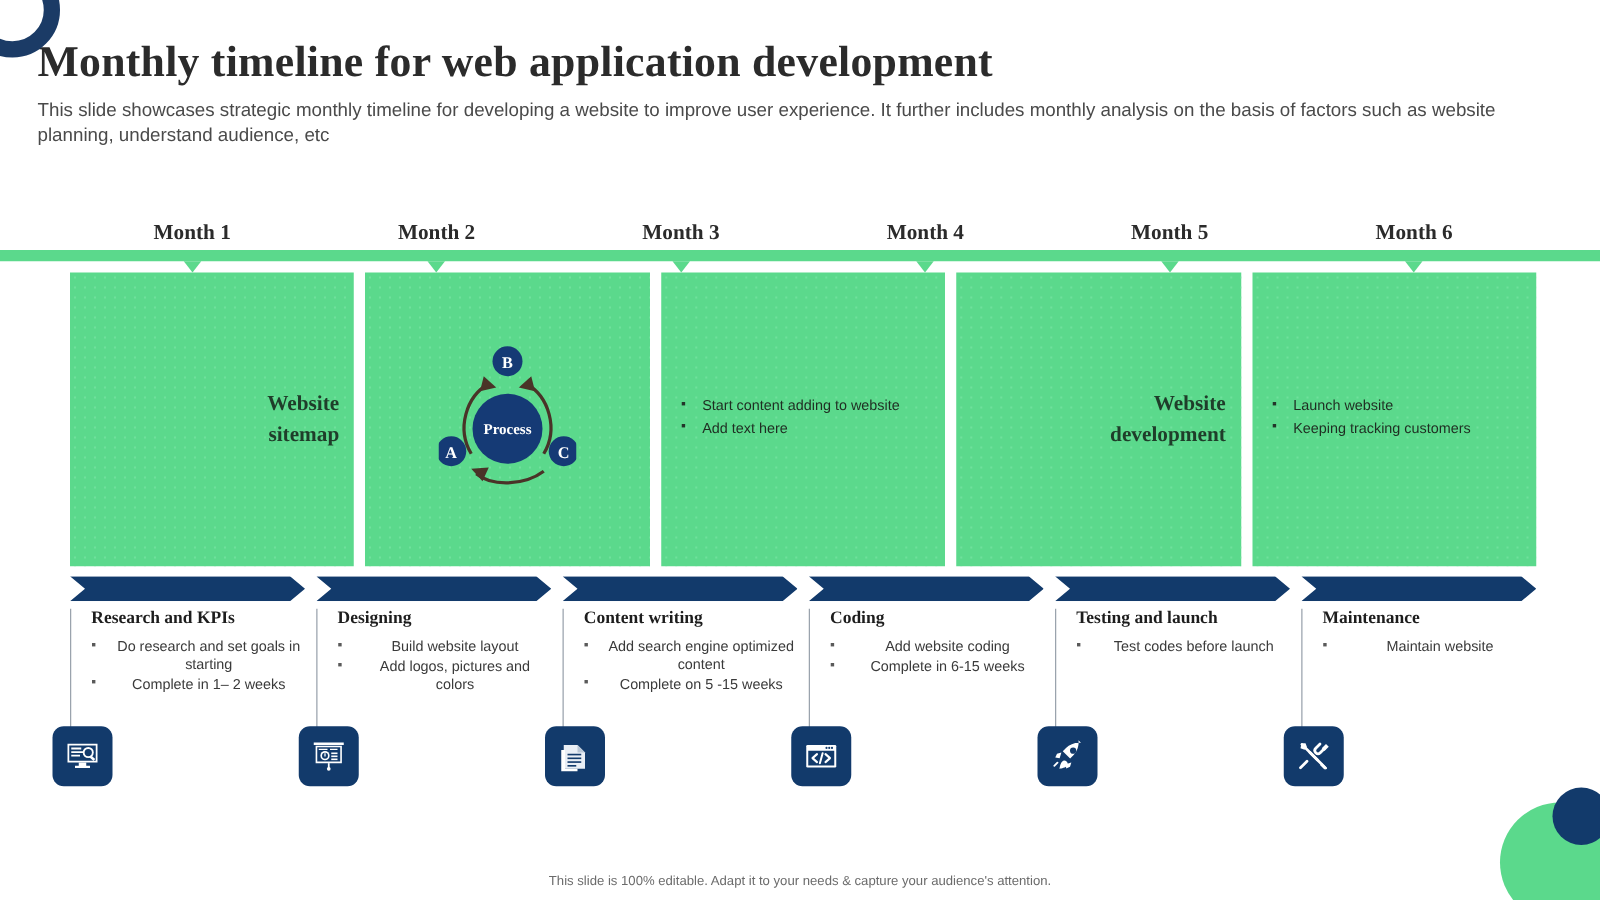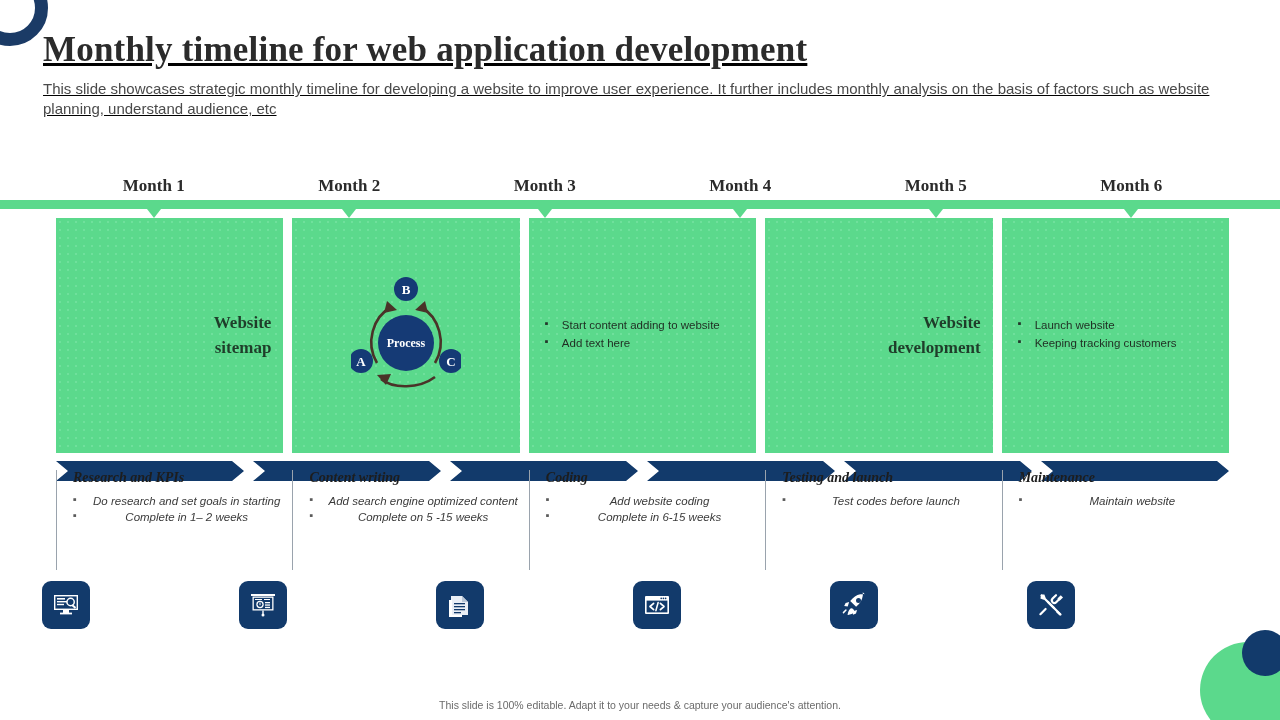--- a/index.html
+++ b/index.html
@@ -31,21 +31,21 @@
   .corner-navy {
     position: absolute;
     right: -8px; bottom: 44px;
     width: 46px; height: 46px;
     border-radius: 50%;
     background: #123a6b;
     z-index: 5;
   }
 
   
-  .header { position: absolute; left: 43px; top: 30px; right: 30px; text-decoration: underline; }
+  .header { position: absolute; left: 30px; top: 30px; right: 30px; }
   .title {
     font-family: "Liberation Serif", serif;
     font-weight: bold;
     font-size: 35px;
     color: #2b2b2b;
     letter-spacing: 0.2px;
     line-height: 1.12;
   }
   .subtitle {
     margin-top: 10px;
@@ -153,26 +153,25 @@
   .banner {
     flex: 1 1 0;
     height: 20px;
     background: #123a6b;
     clip-path: polygon(0 0, calc(100% - 12px) 0, 100% 50%, calc(100% - 12px) 100%, 0 100%, 12px 50%);
   }
 
   
   .details {
     position: absolute;
-    left: 56px; top: 470px;
+    left: 56px; top: 487px;
     width: 1173px; height: 100px;
     display: flex;
     gap: 9px;
     z-index: 3;
-    font-style: italic;
   }
   .detail {
     flex: 1 1 0;
     border-left: 1px solid #9aa3ad;
     padding-left: 16px;
   }
   .detail-title {
     font-family: "Liberation Serif", serif;
     font-weight: bold;
     font-size: 14px;
@@ -327,20 +326,27 @@
 
 <div class="details" id="details-row">
     <div class="detail">
       <div class="detail-title">Research and  KPIs</div>
       <ul class="detail-list">
         <li>Do research and set goals in starting</li>
         <li>Complete in 1– 2 weeks</li>
       </ul>
     </div>
     <div class="detail">
+      <div class="detail-title">Designing</div>
+      <ul class="detail-list">
+        <li>Build website layout</li>
+        <li>Add logos, pictures and colors</li>
+      </ul>
+    </div>
+    <div class="detail">
       <div class="detail-title">Content writing</div>
       <ul class="detail-list">
         <li>Add search engine optimized content</li>
         <li>Complete on 5 -15 weeks</li>
       </ul>
     </div>
     <div class="detail">
       <div class="detail-title">Coding</div>
       <ul class="detail-list">
         <li>Add website coding</li>

